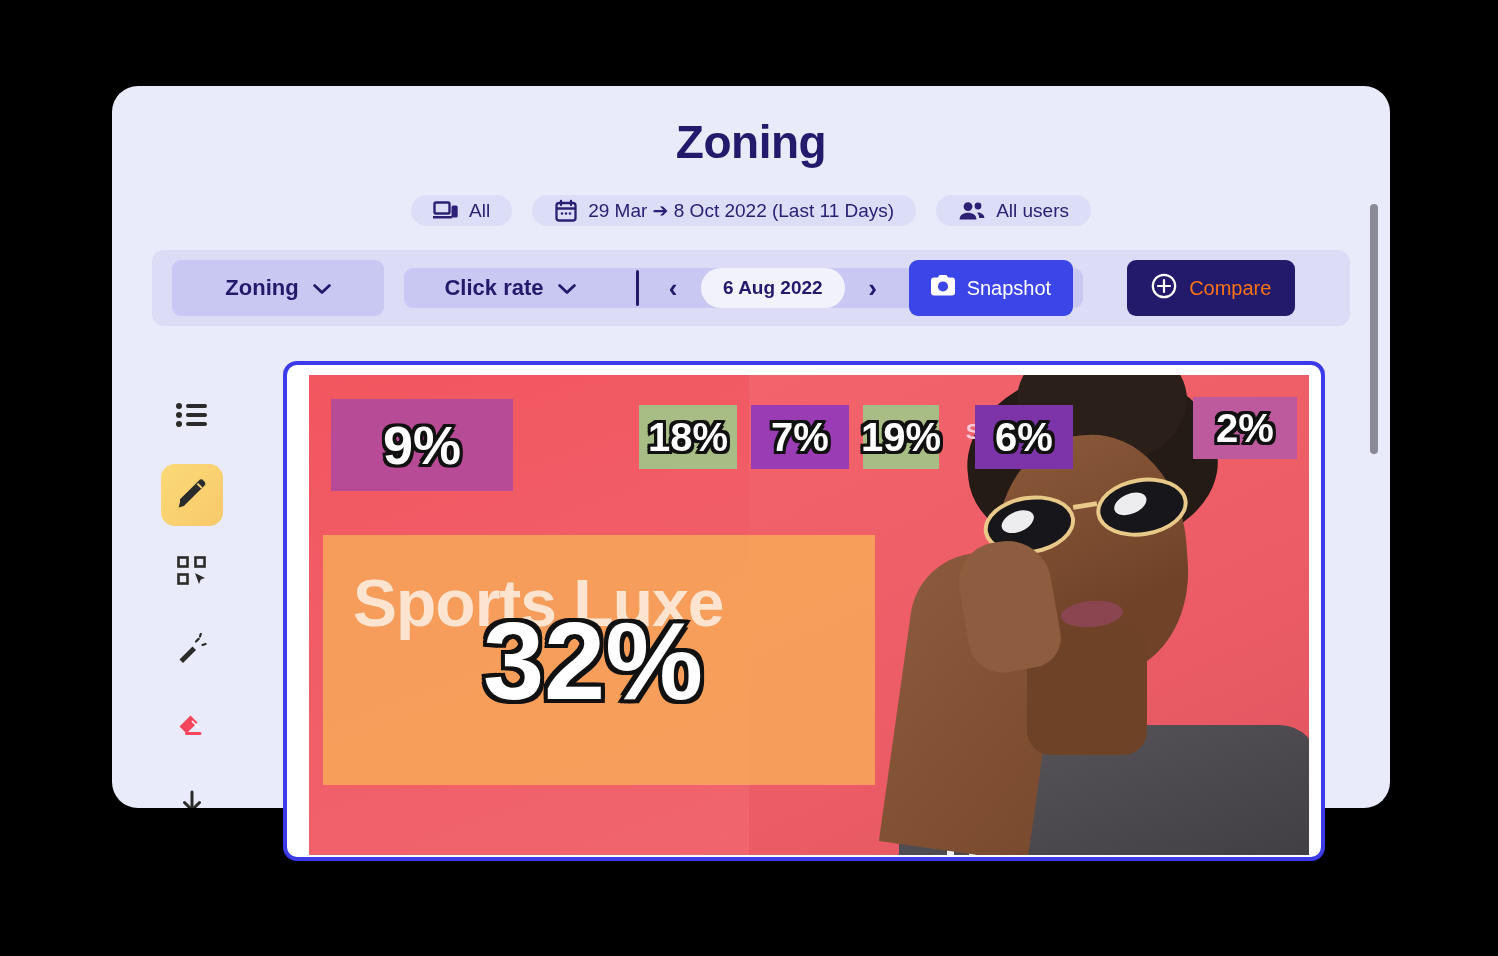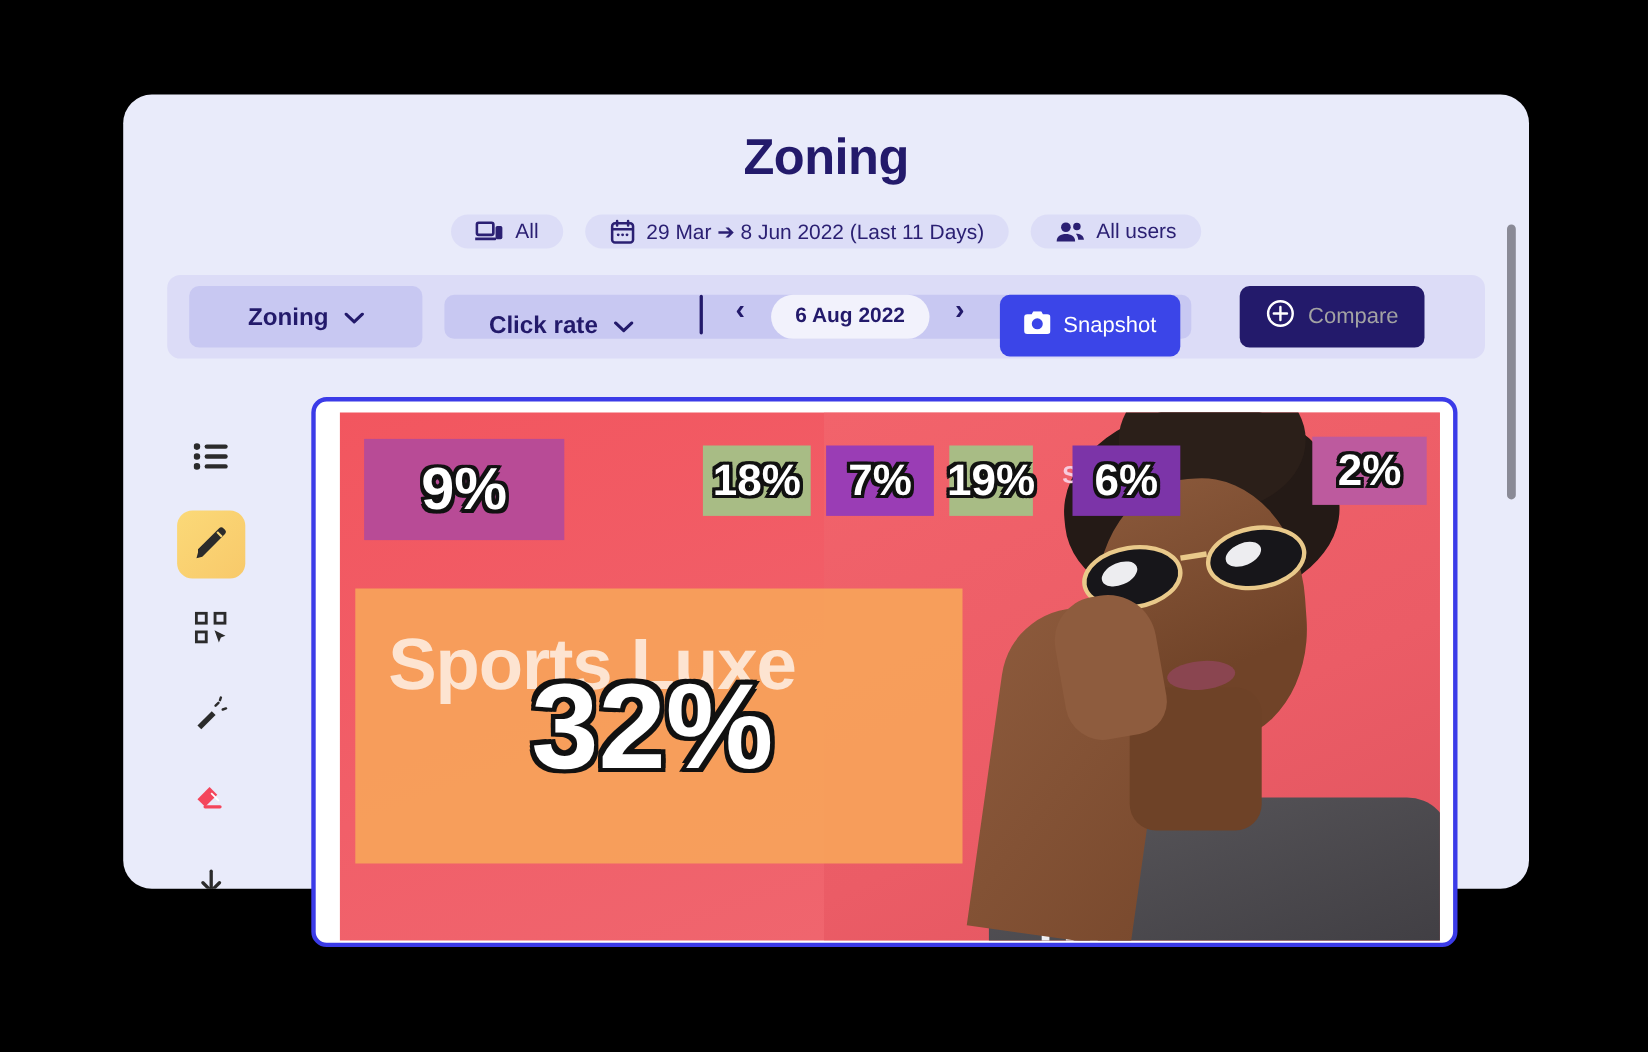--- a/index.html
+++ b/index.html
@@ -66,21 +66,21 @@
     color: #231A6B;
     font-size: 22px;
     font-weight: bold;
     cursor: pointer;
   }
   #zoning-dd { width: 212px; }
   .grp {
     background: #C8C8F2;
     border-radius: 9px;
     height: 40px;
-    display: flex; align-items: flex-start;
+    display: flex; align-items: center;
     gap: 14px;
     padding: 0 10px 0 0;
     flex: 0 0 auto;
   }
   .grp-label {
     width: 212px; height: 56px;
     display:flex; align-items:center; justify-content:center; gap:14px;
     color: #231A6B; font-size: 22px; font-weight: bold; cursor: pointer;
   }
   .vdiv { width: 3px; height: 36px; background: #231A6B; border-radius:2px; margin: 0 6px;}
@@ -99,21 +99,21 @@
   .btn-snapshot {
     background:#3B45E8; border-radius:9px;
     height:56px; padding:0 22px; margin-left: 8px;
     display:flex; align-items:center; gap:12px;
     color:#fff; font-size:20px; cursor:pointer;
   }
   .btn-compare {
     background:#231A6B; border-radius:9px;
     height:56px; padding:0 24px;
     display:flex; align-items:center; gap:12px;
-    color:#a3a3a3; font-size:20px; cursor:pointer;
+    color:#f97316; font-size:20px; cursor:pointer;
     margin-left: 24px;
   }
 
   
   .rail {
     position:absolute; left: 40px; top: 300px;
     width: 80px;
     display:flex; flex-direction:column; align-items:center;
     gap: 16px;
   }
@@ -283,21 +283,21 @@
         <span>
           <svg width="24" height="24" viewBox="0 0 24 24" fill="none">
             <rect x="2.5" y="4" width="19" height="17.5" rx="2.6" stroke="#2B2073" stroke-width="2.3"></rect>
             <path d="M2.5 9.5h19" stroke="#2B2073" stroke-width="2.3"></path>
             <path d="M7 2v4M17 2v4" stroke="#2B2073" stroke-width="2.3" stroke-linecap="round"></path>
             <circle cx="8" cy="14.5" r="1.3" fill="#2B2073"></circle>
             <circle cx="12" cy="14.5" r="1.3" fill="#2B2073"></circle>
             <circle cx="16" cy="14.5" r="1.3" fill="#2B2073"></circle>
           </svg>
         </span>
-        <span>29 Mar ➔ 8 Jun 2022 (Last 11 Days)</span>
+        <span>29 Mar ➔ 8 Oct 2022 (Last 11 Days)</span>
       </div>
 
       <div class="pill">
         <span>
           <svg width="28" height="20" viewBox="0 0 28 20" fill="#2B2073">
             <circle cx="10" cy="5.6" r="4.4"></circle>
             <circle cx="20" cy="5" r="3.4"></circle>
             <path d="M1.6 18.5c0-4.6 3.8-6.7 8.4-6.7s8.4 2.1 8.4 6.7z"></path>
             <path d="M19 11.4c4 0 7.4 1.8 7.4 5.6h-5.2c0-2.2-.9-4.1-2.2-5.6z"></path>
           </svg>

